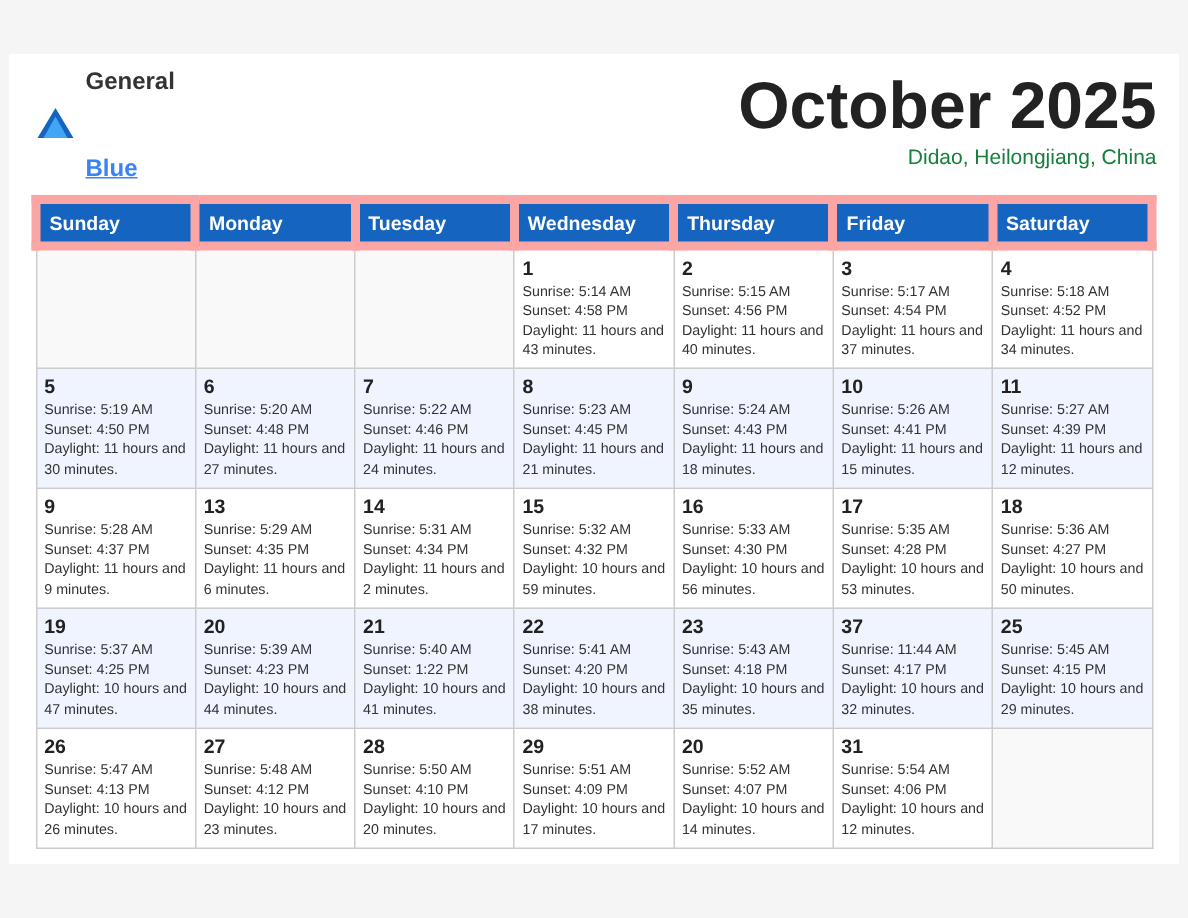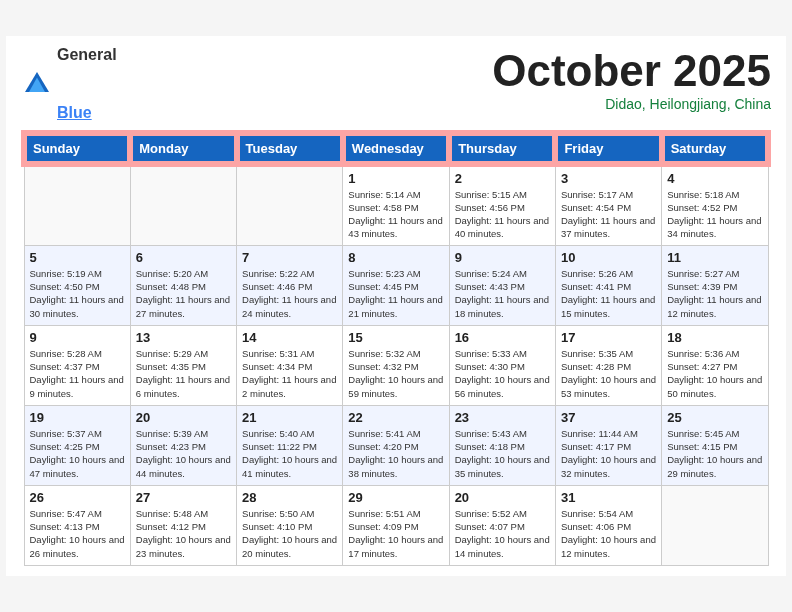--- a/index.html
+++ b/index.html
@@ -281,21 +281,21 @@
           <td>
             <div class="day-number">20</div>
             <div class="day-info">Sunrise: 5:39 AM
 Sunset: 4:23 PM
 Daylight: 10 hours
 and 44 minutes.</div>
           </td>
           <td>
             <div class="day-number">21</div>
             <div class="day-info">Sunrise: 5:40 AM
-Sunset: 11:22 PM
+Sunset: 1:22 PM
 Daylight: 10 hours
 and 41 minutes.</div>
           </td>
           <td>
             <div class="day-number">22</div>
             <div class="day-info">Sunrise: 5:41 AM
 Sunset: 4:20 PM
 Daylight: 10 hours
 and 38 minutes.</div>
           </td>

